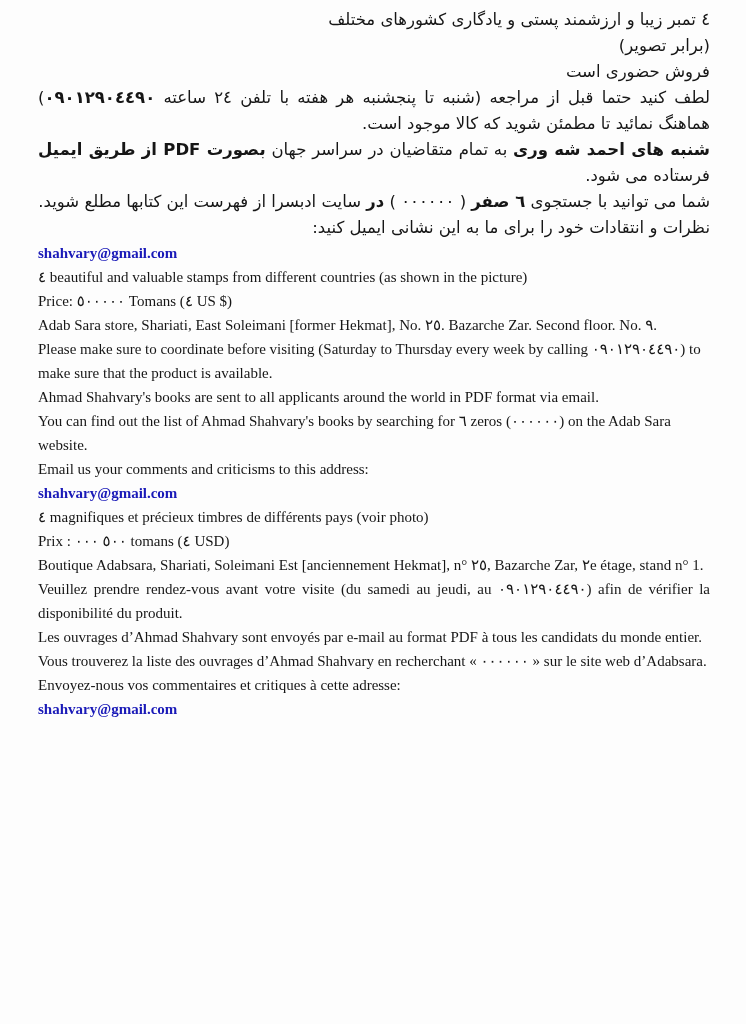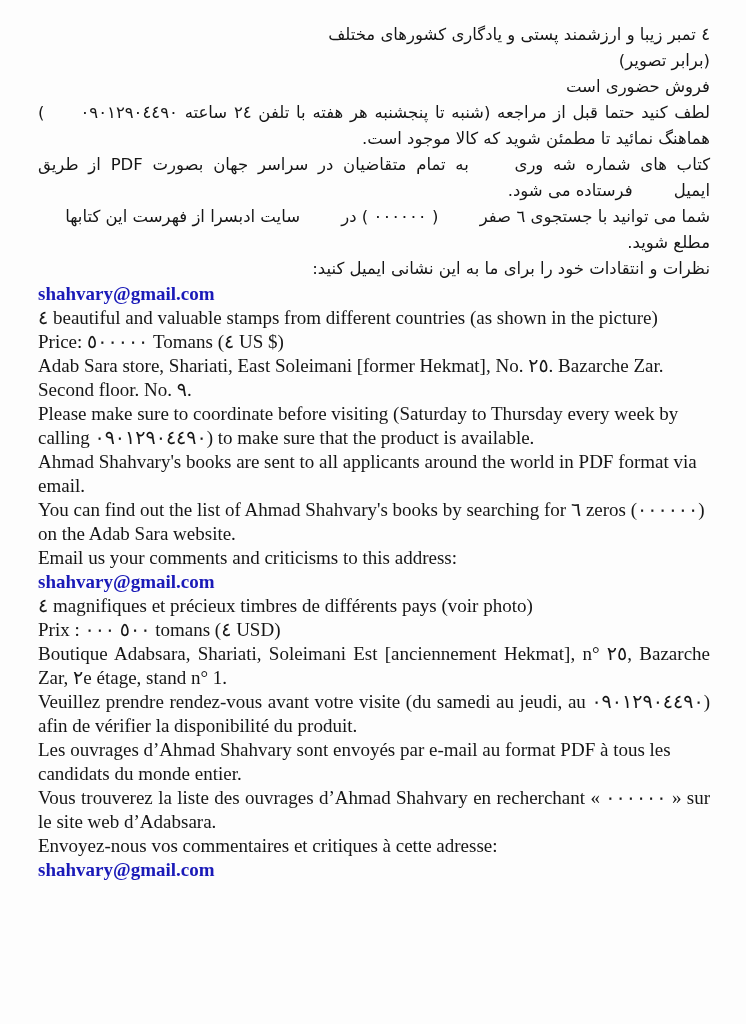--- a/index.html
+++ b/index.html
@@ -8,53 +8,53 @@
     height: 1024px;
     background: #fdfdfd;
     color: #161616;
     font-family: "Liberation Serif", serif;
     overflow: hidden;
   }
   .page {
     box-sizing: border-box;
     width: 746px;
     height: 1024px;
-    padding: 22px 36px 0 38px;
+    padding: 7px 36px 0 38px;
   }
   .para {
-    font-size: 19px;
+    font-size: 15px;
     line-height: 24px;
     text-align: left;
     direction: ltr;
     unicode-bidi: embed;
   }
   .para.fa {
     font-family: "DejaVu Sans", sans-serif;
     font-size: 16.5px;
     line-height: 26px;
     direction: rtl;
     text-align: right;
   }
   .para.just { text-align: justify; }
-  .para .b { font-weight: normal; margin-left: 36px; }
+  .para .b { font-weight: bold; }
   .para.email {
     color: var(--email-color, #1a1ab8);
     font-weight: bold;
     cursor: pointer;
   }
 </style>
 </head>
 <body>
 
 <div class="page" id="doc-page">
     <div class="para fa" dir="rtl"><span>٤ تمبر زیبا و ارزشمند پستی و یادگاری کشورهای مختلف</span></div>
     <div class="para fa" dir="rtl"><span>(برابر تصویر)</span></div>
     <div class="para fa" dir="rtl"><span>فروش حضوری است</span></div>
     <div class="para fa just" dir="rtl"><span>لطف کنید حتما قبل از مراجعه (شنبه تا پنجشنبه هر هفته با تلفن ٢٤ ساعته </span><span class="b">٠٩٠١٢٩٠٤٤٩٠</span><span>) هماهنگ نمائید تا مطمئن شوید که کالا موجود است.</span></div>
-    <div class="para fa just" dir="rtl"><span class="b">کتاب های شماره شه وری</span><span> به تمام متقاضیان در سراسر جهان </span><span class="b">بصورت PDF از طریق ایمیل</span><span> فرستاده می شود.</span></div>
+    <div class="para fa just" dir="rtl"><span class="b">شنبه های احمد شه وری</span><span> به تمام متقاضیان در سراسر جهان </span><span class="b">بصورت PDF از طریق ایمیل</span><span> فرستاده می شود.</span></div>
     <div class="para fa" dir="rtl"><span>شما می توانید با جستجوی </span><span class="b">٦ صفر</span><span> ( ٠٠٠٠٠٠ ) </span><span class="b">در</span><span> سایت ادبسرا از فهرست این کتابها مطلع شوید.</span></div>
     <div class="para fa" dir="rtl"><span>نظرات و انتقادات خود را برای ما به این نشانی ایمیل کنید:</span></div>
     <div class="para email"><span>shahvary@gmail.com</span></div>
     <div class="para"><span>٤ beautiful and valuable stamps from different countries (as shown in the picture)</span></div>
     <div class="para"><span>Price: ٥٠٠٠٠٠ Tomans (٤ US $)</span></div>
     <div class="para"><span>Adab Sara store, Shariati, East Soleimani [former Hekmat], No. ٢٥. Bazarche Zar. Second floor. No. ٩.</span></div>
     <div class="para"><span>Please make sure to coordinate before visiting (Saturday to Thursday every week by calling ٠٩٠١٢٩٠٤٤٩٠) to make sure that the product is available.</span></div>
     <div class="para"><span>Ahmad Shahvary's books are sent to all applicants around the world in PDF format via email.</span></div>
     <div class="para"><span>You can find out the list of Ahmad Shahvary's books by searching for ٦ zeros (٠٠٠٠٠٠) on the Adab Sara website.</span></div>
     <div class="para"><span>Email us your comments and criticisms to this address:</span></div>

